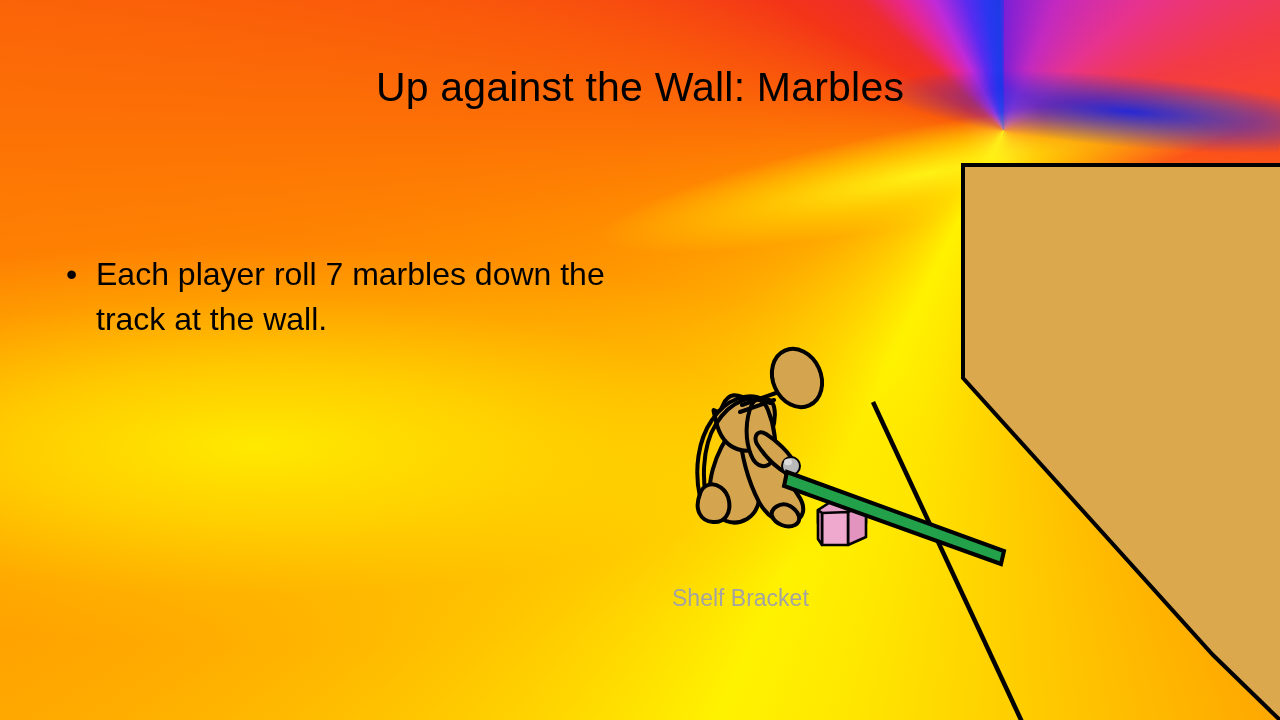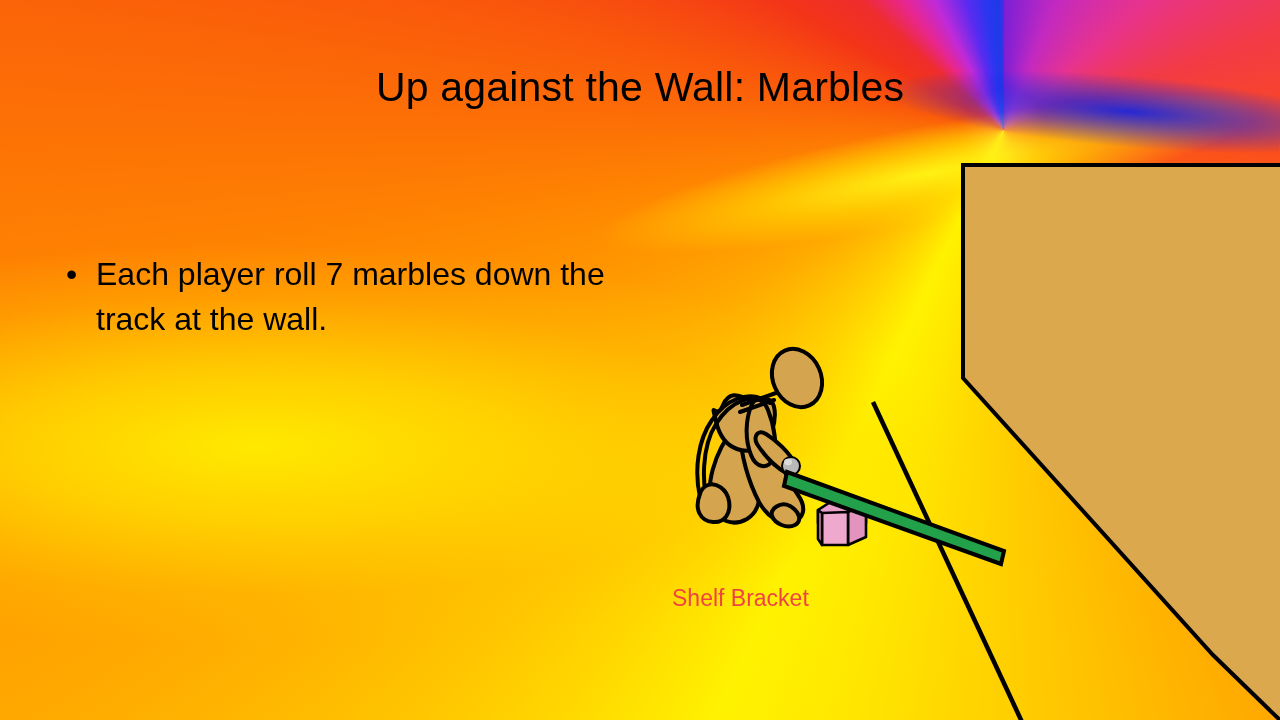--- a/index.html
+++ b/index.html
@@ -98,21 +98,21 @@
     color:#000;
   }
   .body-text .bullet{
     position:absolute;left:0;top:0;font-size:32px;line-height:1.40;
   }
   .body-text .body-lines{display:block;margin-left:30px;}
   .caption{
     position:absolute;
     left:672px;top:585px;
     font-size:23px;
-    color:#ef4444;
+    color:#a3a3a3;
     white-space:nowrap;
   }
 </style>
 </head>
 <body>
 
 <div id="slide">
 
   <div class="bg-base"></div>
   <div class="bg-conic"></div>

